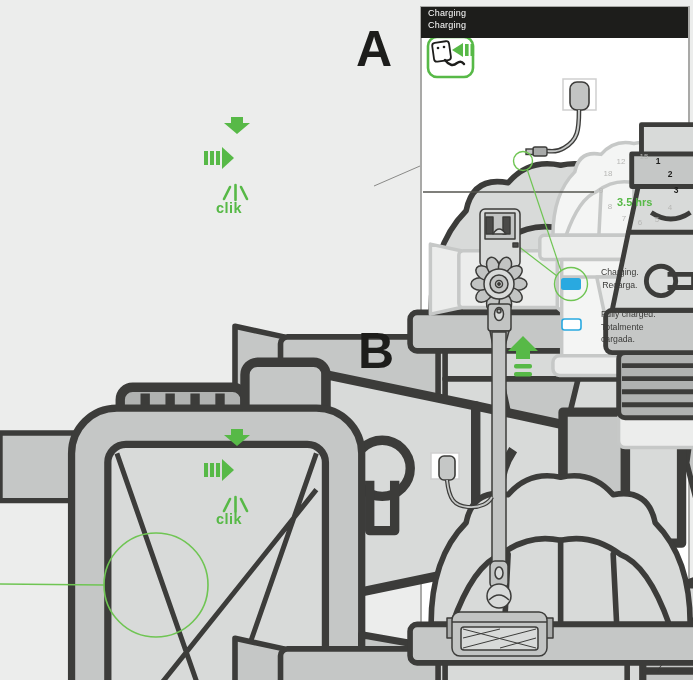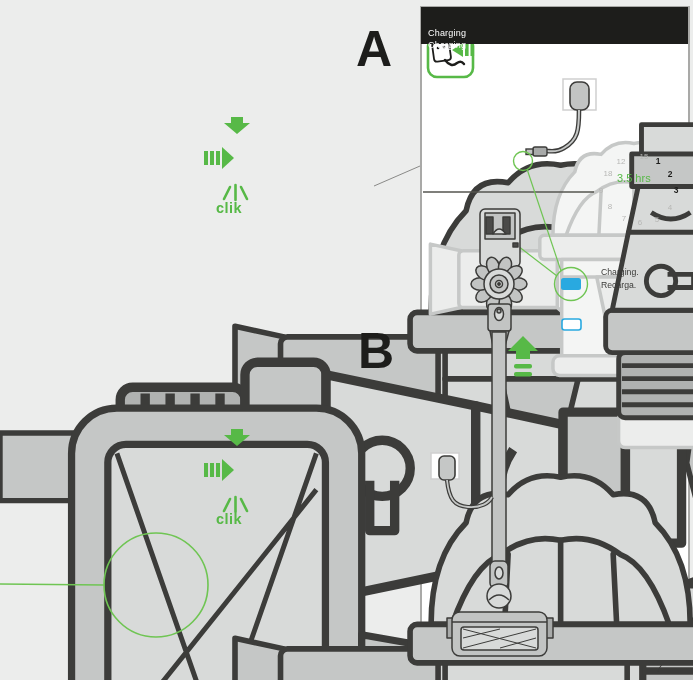--- a/index.html
+++ b/index.html
@@ -13,43 +13,43 @@
     font-family:"Liberation Sans", sans-serif; color:var(--ink);
   }
   .panel{
     position:absolute; left:420px; top:6px; width:270px; height:656px;
     box-sizing:border-box; background:var(--panel_bg);
     border:2px solid #a9a9a7; z-index:1;
   }
   svg.draw{position:absolute; left:0; top:0; z-index:2;}
   .txt{position:absolute; z-index:3;}
   .hdr{
-    position:absolute; left:421px; top:7px; width:267px; height:37px;
+    position:absolute; left:421px; top:7px; width:267px; height:31px;
     background:var(--header_bg); color:#fff; z-index:3;
-    font-size:9px; line-height:12px; padding:20px 0 0 7px; box-sizing:border-box;
+    font-size:9px; line-height:12px; padding:0 0 0 7px; box-sizing:border-box;
     letter-spacing:.2px;
   }
   .hdr span{display:block;}
   .big-letter{font-size:50px; font-weight:800; color:#1d1d1b; line-height:1;}
   #letter-a{left:356px; top:24px;}
   #letter-b{left:358px; top:326px;}
   .clik{font-size:14.5px; font-weight:bold; color:var(--green); letter-spacing:.5px;text-align:right;}
   #clik-a{left:216px; top:200px;}
   #clik-b{left:216px; top:511px;}
   .clock{position:absolute; left:596px; top:140px; width:96px; height:92px; z-index:3;}
   .cn{position:absolute; transform:translate(-50%,-50%); font-size:8px; color:#b7b7b5;}
   .cn.b{color:#1d1d1b; font-weight:bold; font-size:8.5px;}
   .n1{left:62px;top:21px}.n2{left:74px;top:34px}.n3{left:80px;top:50px}
   .n4{left:74px;top:67px}.n5{left:61px;top:79px}.n6{left:44px;top:82px}
   .n7{left:28px;top:78px}.n8{left:14px;top:66px}.n9{left:5px;top:50px}
   .n10{left:12px;top:33px}.n11{left:25px;top:21px}.n12{left:48px;top:16px}
-  #duration{left:617px; top:172px; font-size:11px; color:var(--green); font-weight:400;}
+  #duration{left:617px; top:196px; font-size:11px; color:var(--green); font-weight:700;}
   .legend{font-size:8.7px; line-height:12.5px; color:var(--ink);}
   .legend span{display:block;}
-  #legend-charging{left:601px; top:266px;}
+  #legend-charging{left:601px; top:266px;text-align:center;}
   #legend-full{left:601px; top:308px;}
   #page-number{left:656px; top:662px; font-size:11px; font-style:italic;}
   
   .hh{--s:#3c3c3a; --f1:#d8dad9; --f2:#c5c7c6; --f3:#b0b2b1; --bg:#ecedec;}
   .hh-faded{--s:#c6c8c7; --f1:#f4f5f4; --f2:#ecedec; --f3:#e2e3e2; --bg:#ffffff;}
   .solid{--s:#3c3c3a; --f1:#d8dad9; --f2:#c2c4c3; --f3:#a8aaa9; --bg:#ffffff;}
   .ga{fill:var(--green); stroke:none;}
   .gr{stroke:var(--green); stroke-width:2.6; stroke-linecap:round; fill:none;}
   .glt{stroke:var(--green_thin); fill:none;}
   .ledfill{fill:var(--blue); stroke:none;}
@@ -273,15 +273,20 @@
     <span class="cn n10">18</span>
     <span class="cn n11">12</span>
     <span class="cn n12">15</span>
   </div>
   <div id="duration" class="txt">3.5 hrs</div>
 
   <div id="legend-charging" class="txt legend">
     <span>Charging.</span>
     <span>Recarga.</span>
   </div>
+  <div id="legend-full" class="txt legend">
+    <span>Fully charged.</span>
+    <span>Totalmente</span>
+    <span>cargada.</span>
+  </div>
 
   <div id="page-number" class="txt">7</div>
 </div>
 
 </body></html>

